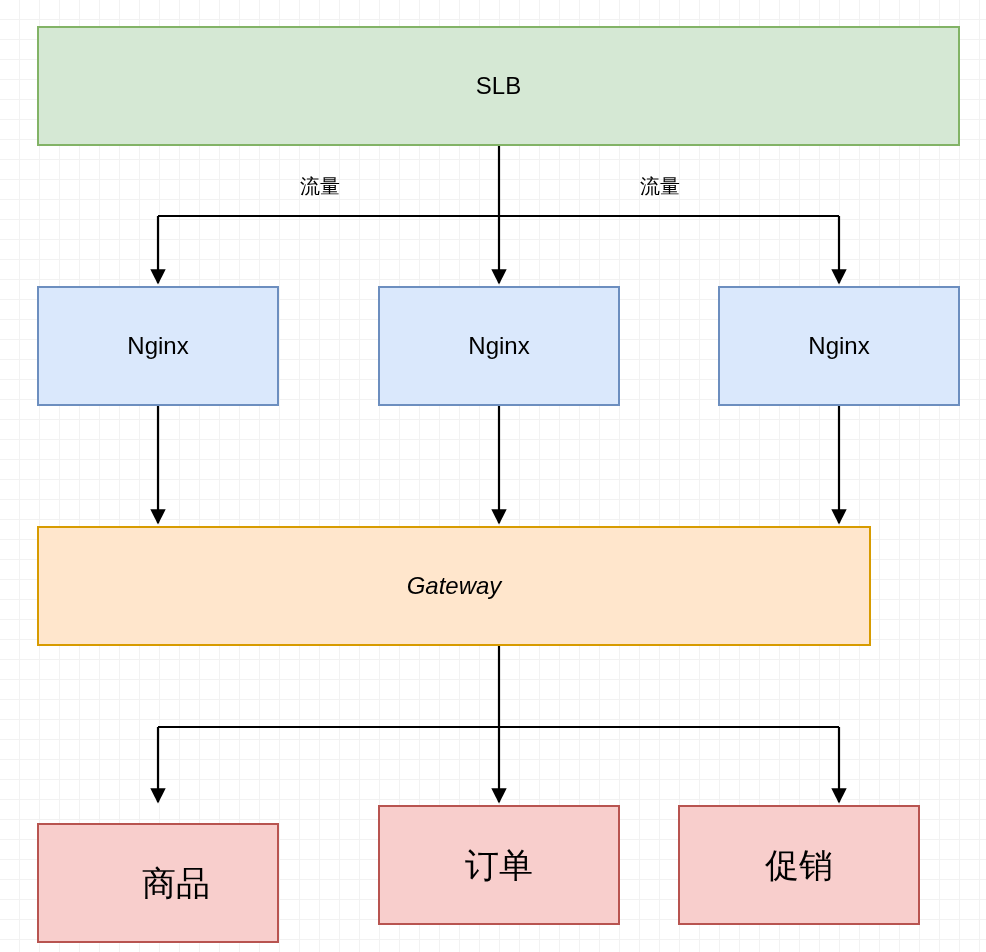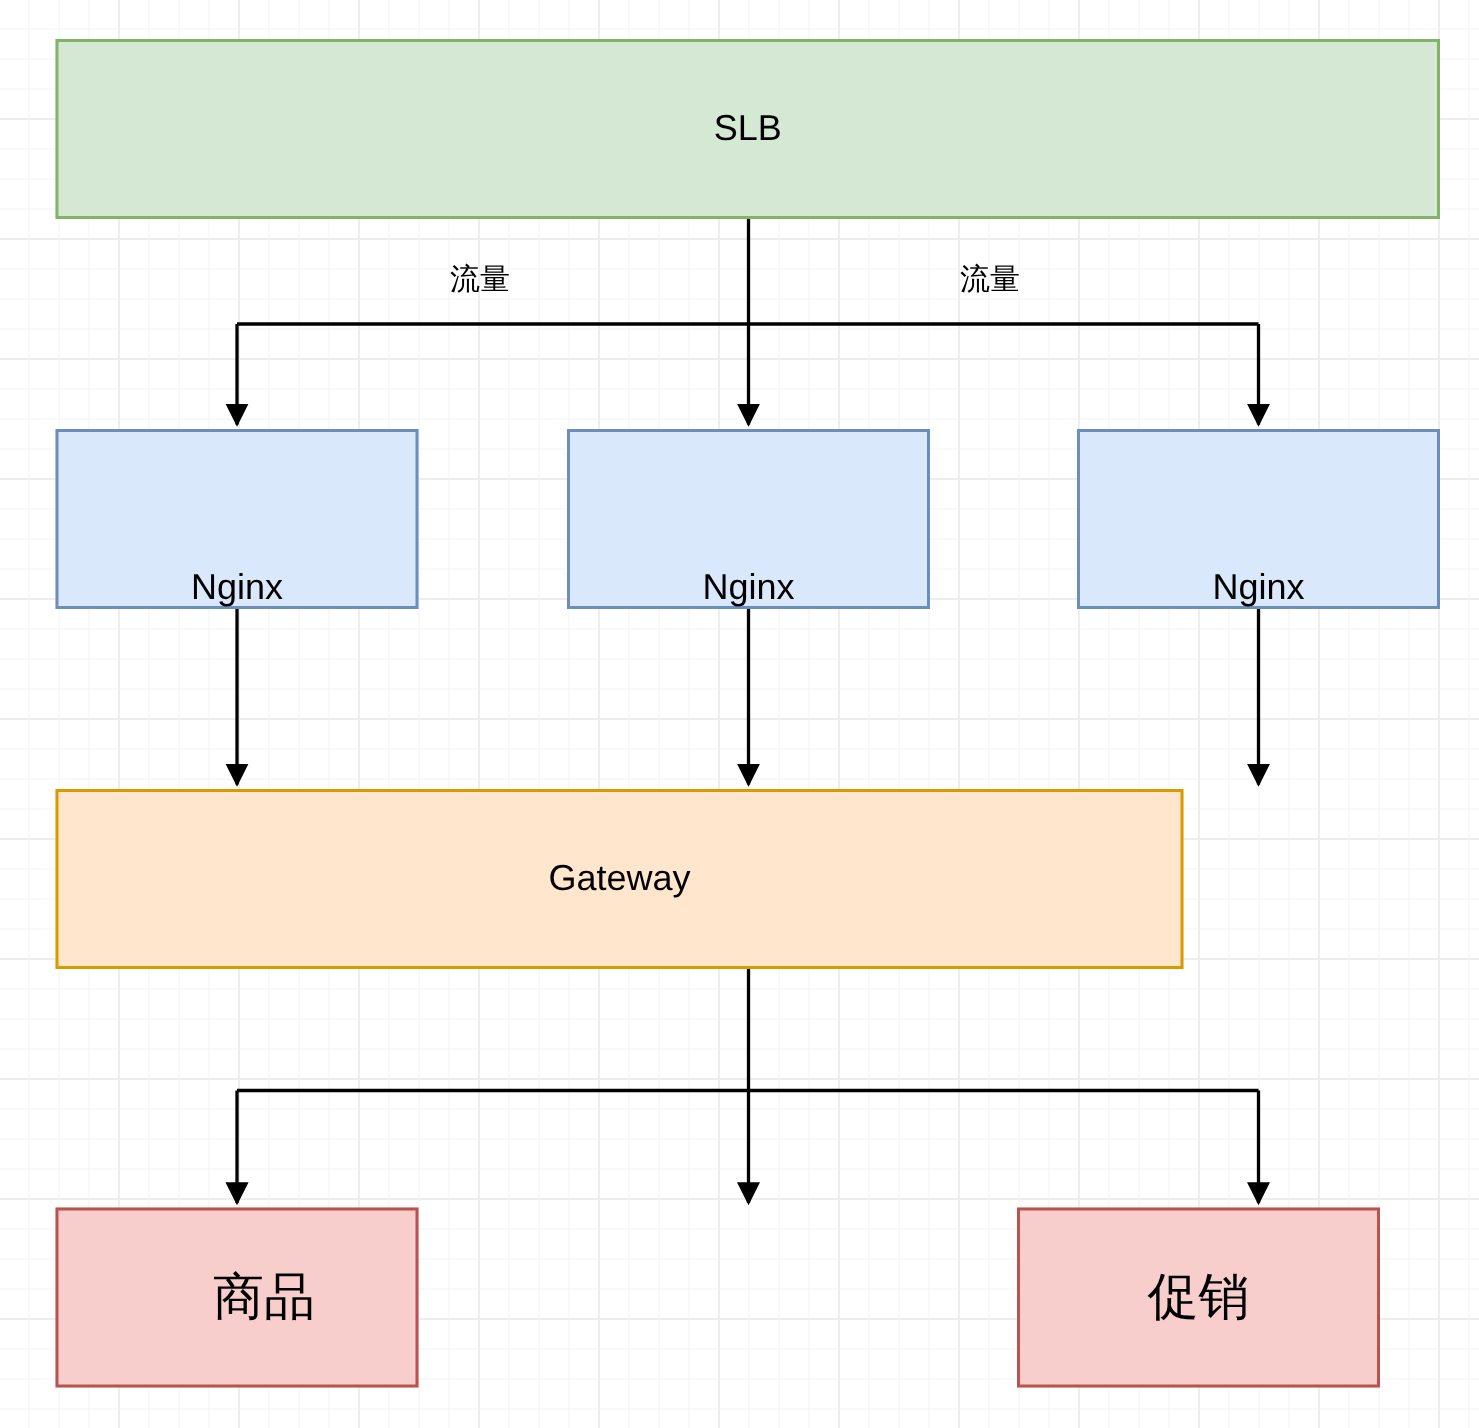--- a/index.html
+++ b/index.html
@@ -48,33 +48,33 @@
   }
   .node.cjk .node-label {
     font-size: 34px;
   }
   .node-slb {
     left: 37px; top: 26px; width: 923px; height: 120px;
     background: #d5e8d4;
     border-color: #82b366;
   }
   .node-gateway {
-    left: 37px; top: 526px; width: 752px; height: 120px;
+    left: 37px; top: 526px; width: 834px; height: 120px;
     background: #ffe6cc;
     border-color: #d79b00;
+    font-style: italic;
   }
   .node-nginx-1 { left: 37px;  top: 286px; width: 242px; height: 120px; }
   .node-nginx-2 { left: 378px; top: 286px; width: 242px; height: 120px; }
   .node-nginx-3 { left: 718px; top: 286px; width: 242px; height: 120px; }
   .node-nginx {
     background: #dae8fc;
     border-color: #6c8ebf;
-    align-items: flex-end;
   }
-  .node-svc-1 { left: 37px;  top: 805px; width: 242px; height: 120px; padding-left: 36px; }
+  .node-svc-1 { left: 37px;  top: 823px; width: 242px; height: 120px; padding-left: 36px; }
   .node-svc-2 { left: 378px; top: 805px; width: 242px; height: 120px; }
   .node-svc-3 { left: 678px; top: 805px; width: 242px; height: 120px; }
   .node-svc {
     background: #f8cecc;
     border-color: #b85450;
   }
   #edges {
     position: absolute;
     left: 0; top: 0;
     width: 986px; height: 952px;
@@ -140,20 +140,23 @@
     <span class="node-label">Nginx</span>
   </div>
 
   <div class="node node-gateway">
     <span class="node-label">Gateway</span>
   </div>
 
   <div class="node node-svc node-svc-1 cjk">
     <span class="node-label">商品</span>
   </div>
+  <div class="node node-svc node-svc-2 cjk">
+    <span class="node-label">订单</span>
+  </div>
   <div class="node node-svc node-svc-3 cjk">
     <span class="node-label">促销</span>
   </div>
 
   <span class="edge-label edge-label-1">流量</span>
   <span class="edge-label edge-label-2">流量</span>
 
 </div>
 
 </body></html>

